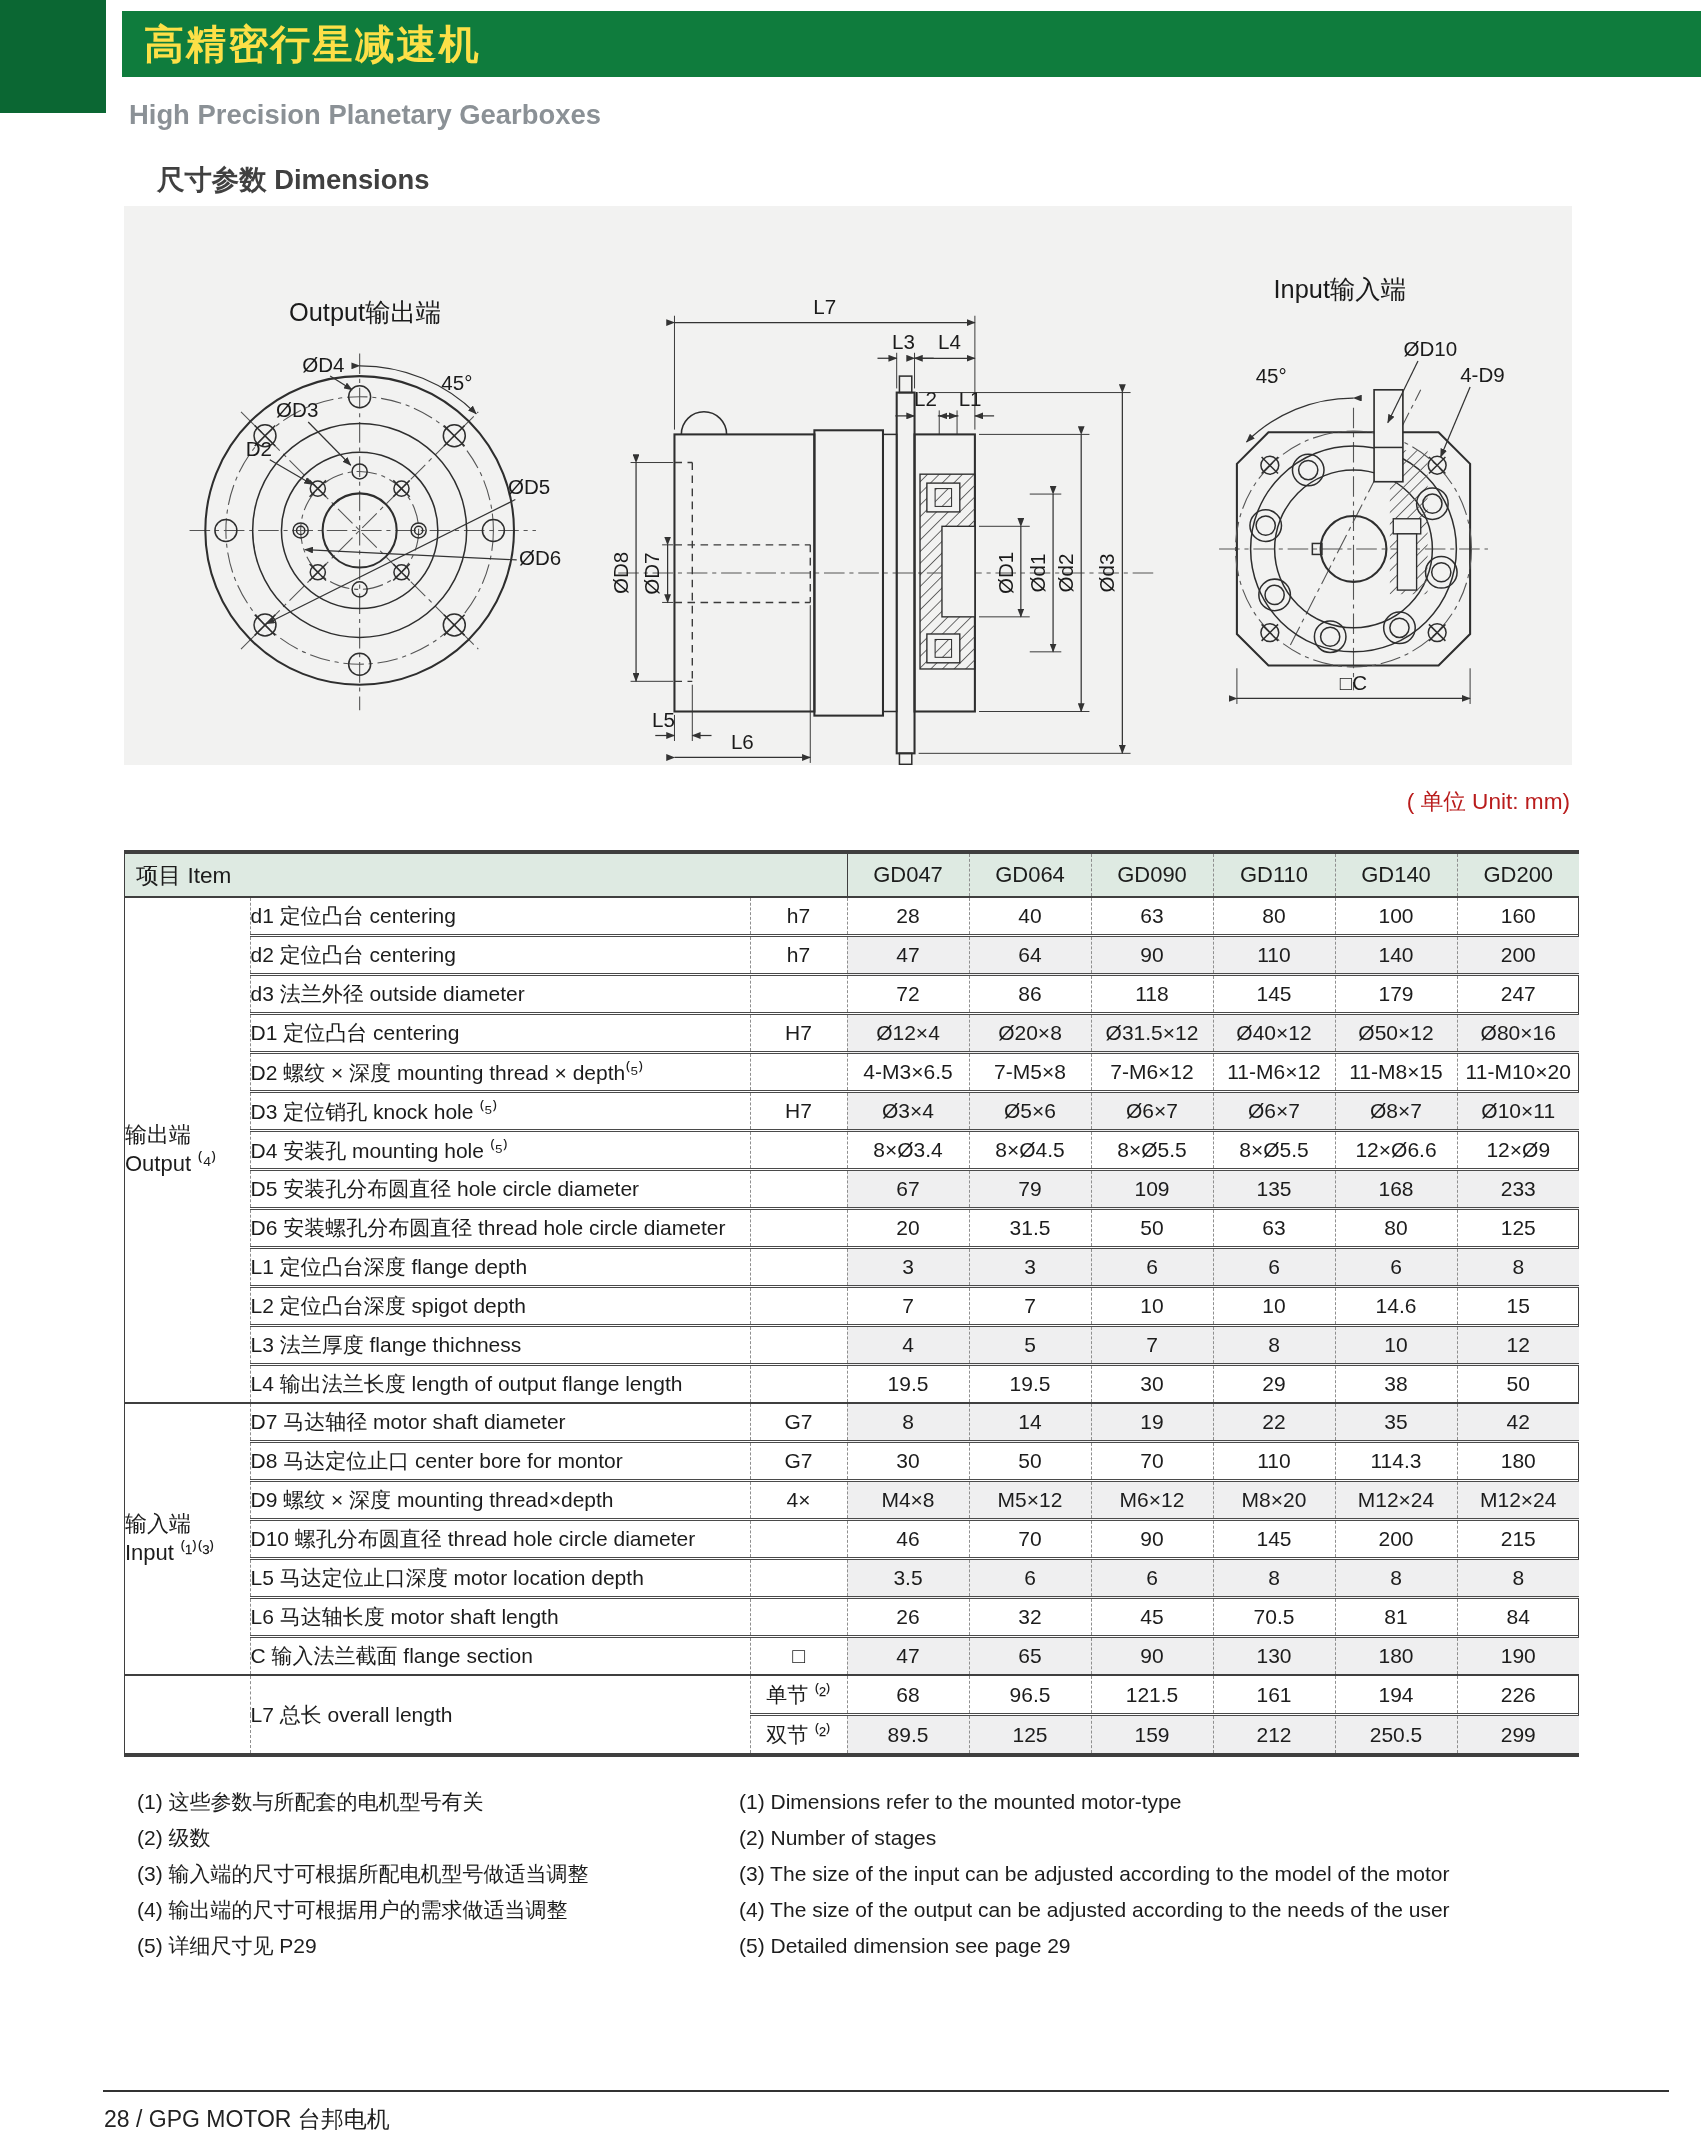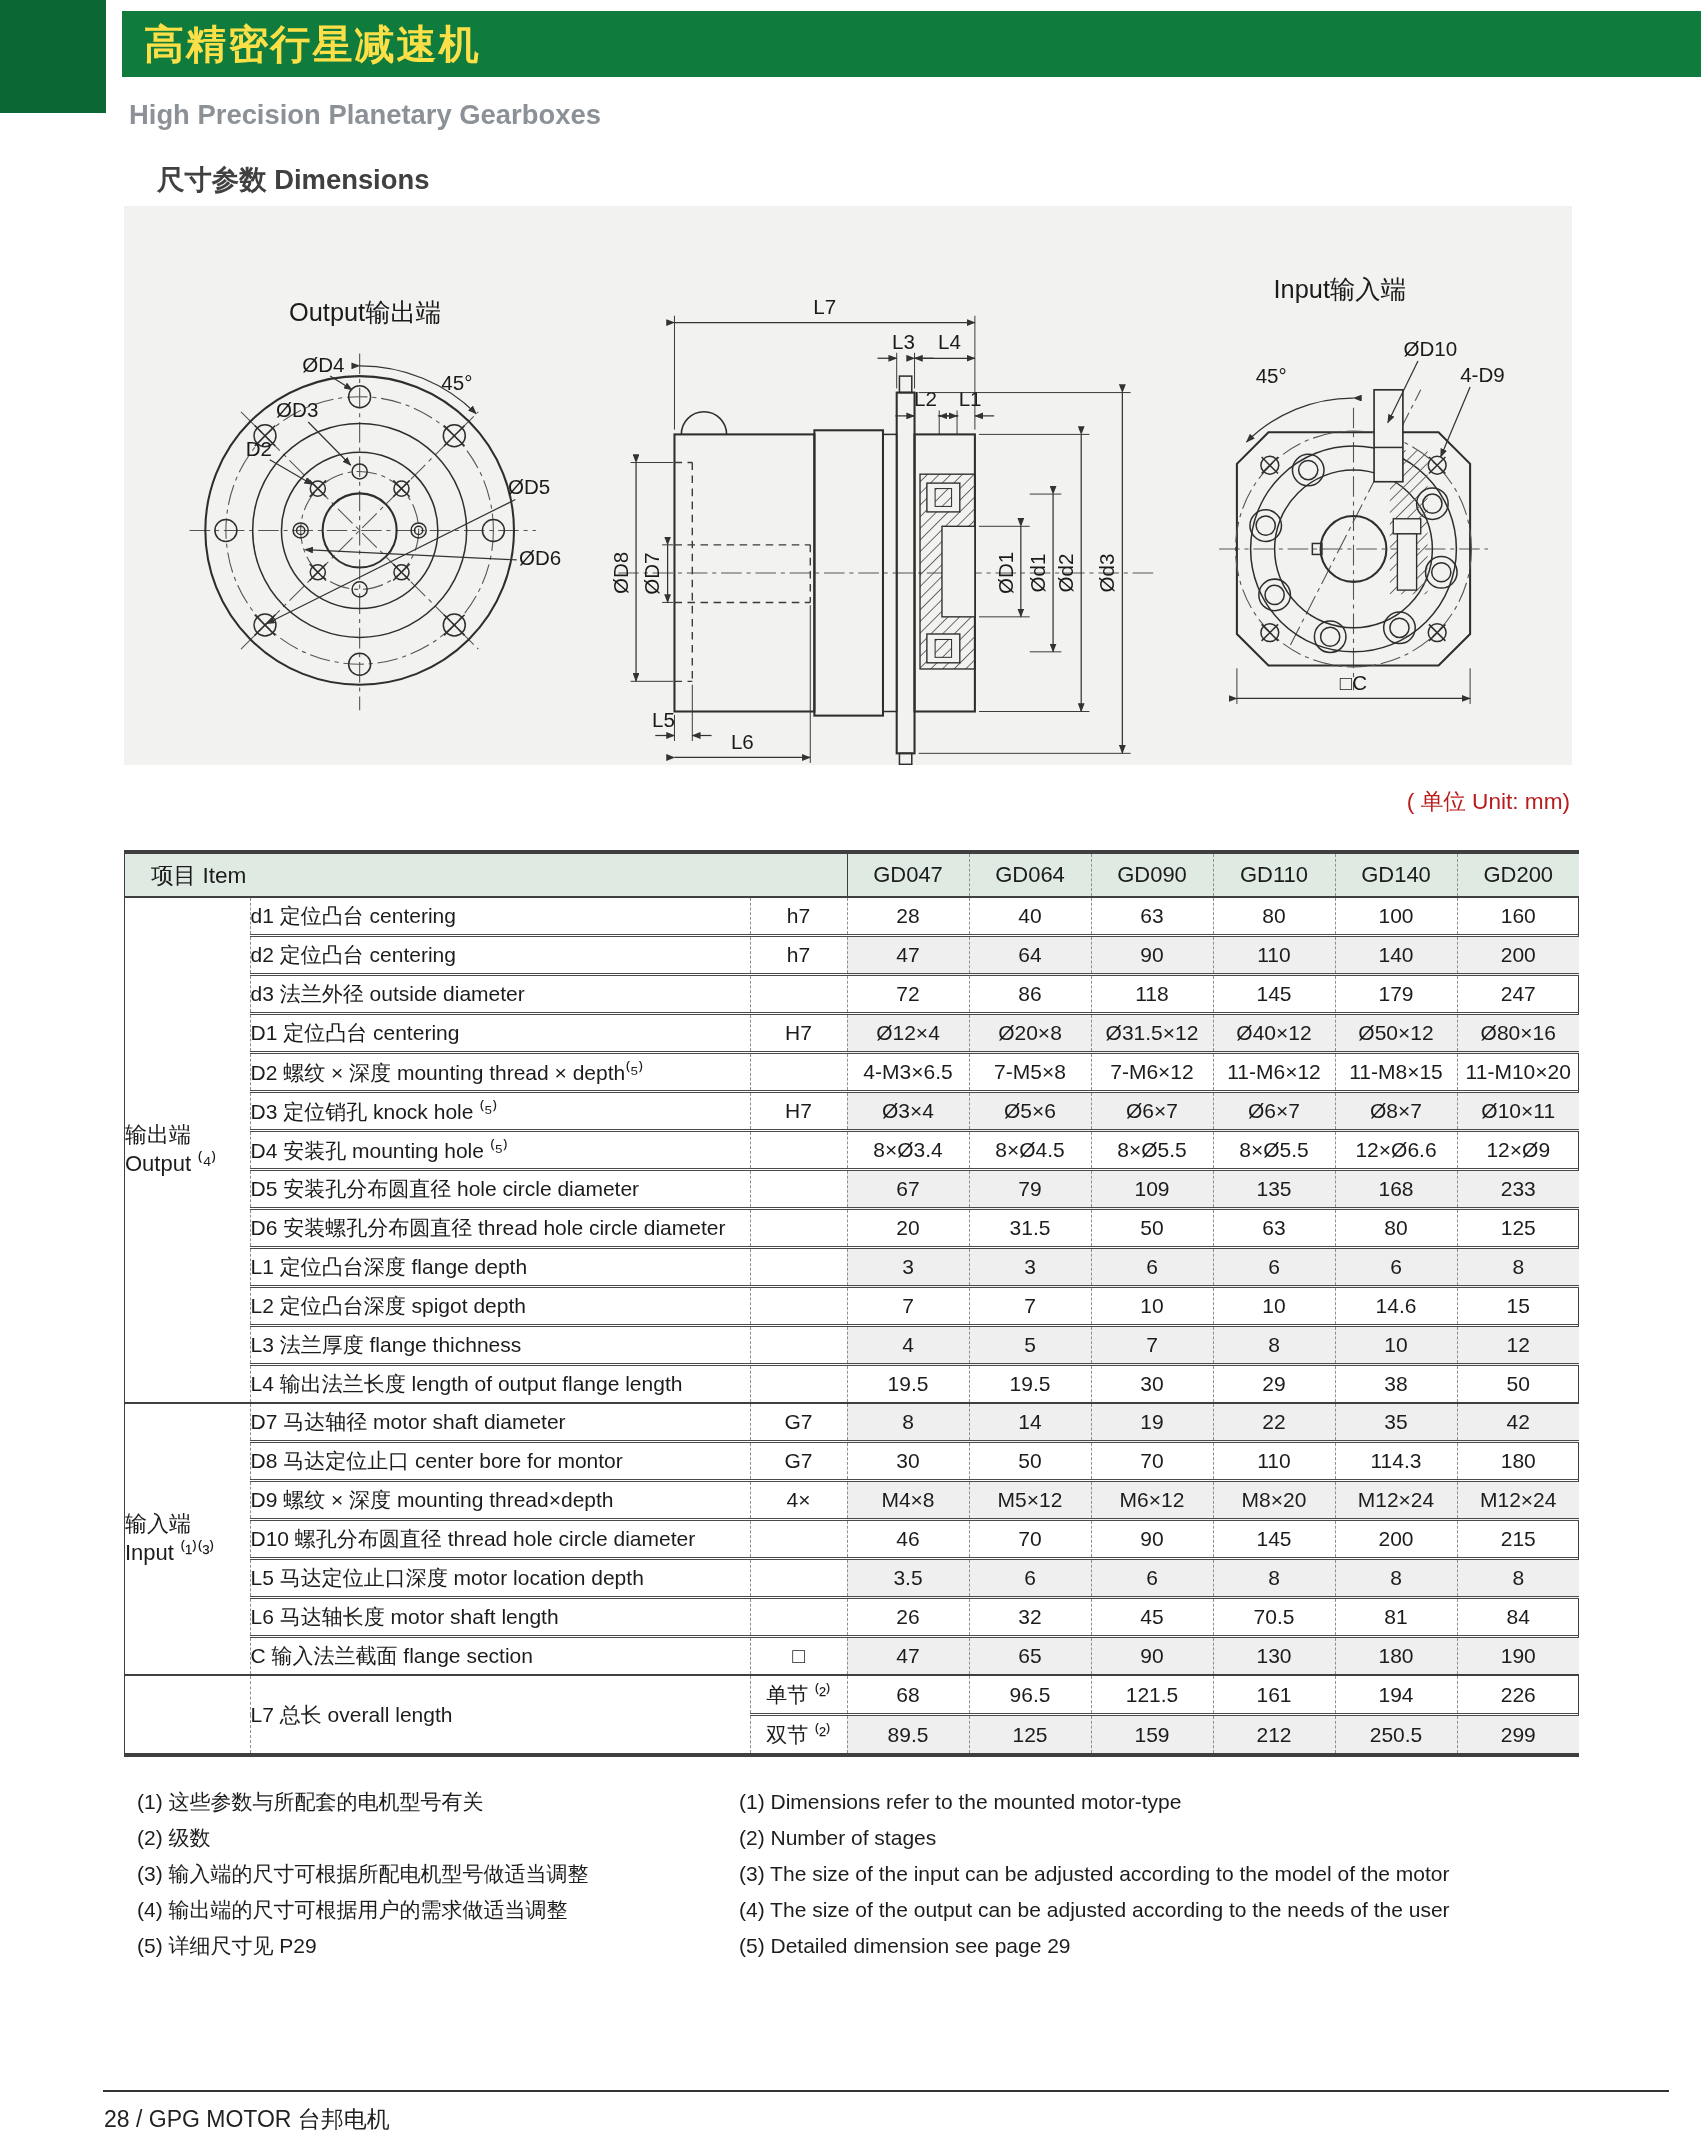--- a/index.html
+++ b/index.html
@@ -9,21 +9,21 @@
   .title-bar .t { color:#fde047; font-size:40px; font-weight:bold; margin-left:22px; letter-spacing:2.1px; }
   .subtitle { position:absolute; left:129px; top:99px; font-size:27.4px; font-weight:bold; color:#8B9196; }
   .section-title { position:absolute; left:125px; top:162px; font-size:27.4px; font-weight:bold; color:#404040;margin-left:32px; }
   .drawing-panel { position:absolute; left:124px; top:206px; width:1448px; height:559px; background:#F2F2F1; }
   .unit-note { position:absolute; right:132px; top:786px; font-size:22.6px; color:#b91c1c; }
 
   .table-wrap { position:absolute; left:124px; top:850px; width:1455px;
                 border:1.4px solid #3F3F3F; border-top-width:4.1px; border-bottom-width:4.1px; box-sizing:border-box; }
   table.dim { border-collapse:collapse; width:100%; table-layout:fixed; font-size:21px; color:#1c1c1c; }
   table.dim th { height:40px; background:#DEEAE2; font-weight:normal; border-bottom:2.7px solid #3F3F3F; }
-  th.item-h { text-align:left; padding-left:26px; font-size:22.6px; }
+  th.item-h { text-align:left; padding-left:11px; font-size:22.6px; }
   th.model { font-size:22px; border-left:1.4px dashed #8f8f8f; text-align:center; }
   th.model.first { border-left:1.4px solid #3F3F3F; }
   table.dim td { height:36px; padding:0; }
   tr.h54 td { height:37px; }
   td.grp { padding-left:15px; font-size:22px; vertical-align:middle; }
   td.grp .g1, td.grp .g2 { line-height:1.3; }
   td.item { padding-left:9.6px; text-align:left; border-left:1.4px dashed #8f8f8f; }
   td.tol  { text-align:center; border-left:1.4px dashed #8f8f8f; }
   td.val  { text-align:center; border-left:1.4px dashed #8f8f8f; }
   td.s    { background:#EFEFF0; }

